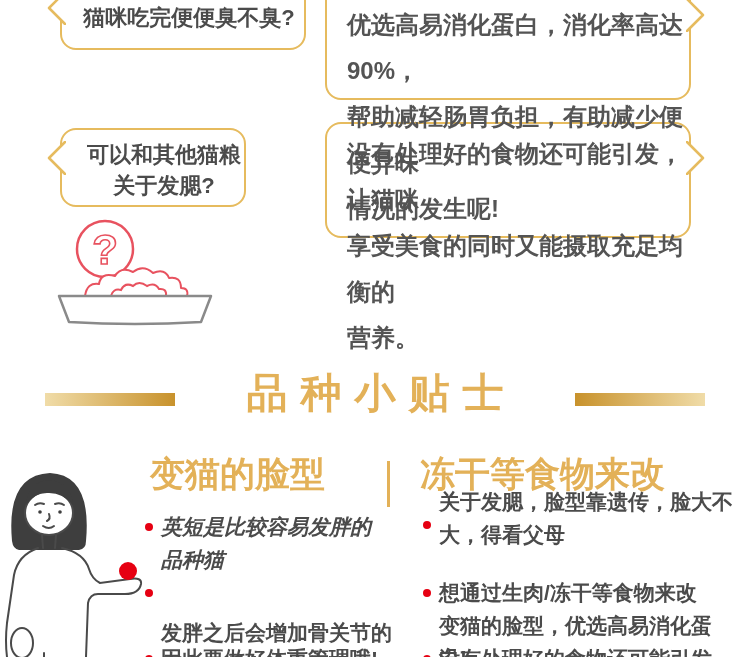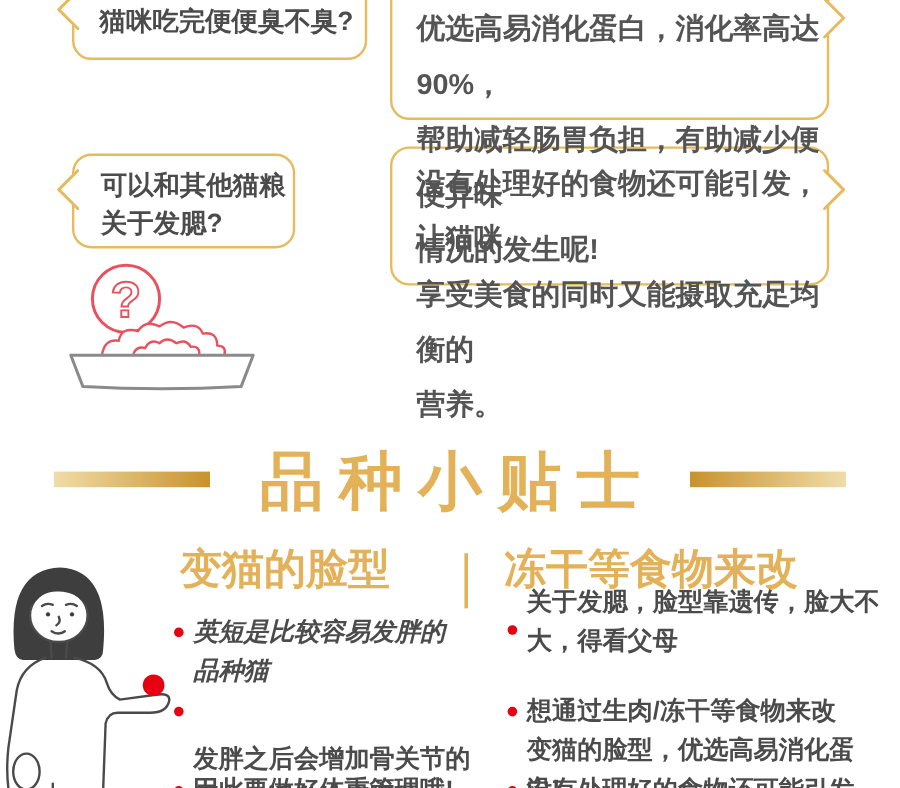--- a/index.html
+++ b/index.html
@@ -16,34 +16,34 @@
     position:absolute;
     background:#fff;
     border:2.5px solid #E6BB5E;
     border-radius:16px;
     box-sizing:border-box;
   }
   .tail { position:absolute; z-index:2; }
   .preline { white-space:pre-line; }
   .q-text {
     position:absolute; z-index:3;
-    font-size:22px; font-weight:bold; line-height:31px; color:#4B4B4B;
+    font-size:22px; font-weight:bold; line-height:31px; color:#4B4B4B;text-align:center;
   }
   .a-text {
     position:absolute; z-index:3;
     font-size:24px; font-weight:bold; line-height:46px; color:#545454;
   }
   .title-bar {
     position:absolute; top:393px; width:130px; height:13px;
   }
   .title-bar.left  { left:45px;  background:linear-gradient(to right,#F0DCA8,#C8922C); }
   .title-bar.right { left:575px; background:linear-gradient(to left,#F0DCA8,#C8922C); }
   .section-title {
     position:absolute; top:366px; left:50%; transform:translateX(-50%);
-    font-size:53px; font-weight:bold; letter-spacing:13px; color:#E3B158;
+    font-size:41px; font-weight:bold; letter-spacing:13px; color:#E3B158;
     white-space:nowrap; padding-left:13px;
   }
   .col-heading {
     position:absolute; top:451px;
     font-size:35px; font-weight:bold; color:#E3B158; white-space:nowrap;
   }
   .col-divider {
     position:absolute; left:387px; top:461px; width:3px; height:46px;
     background:#E3B158;
   }

